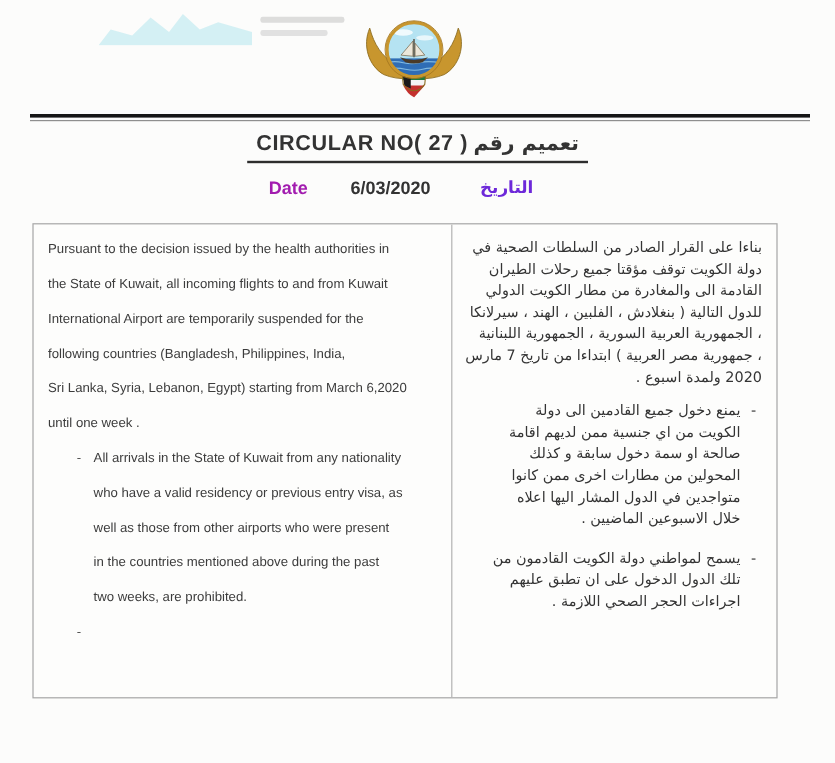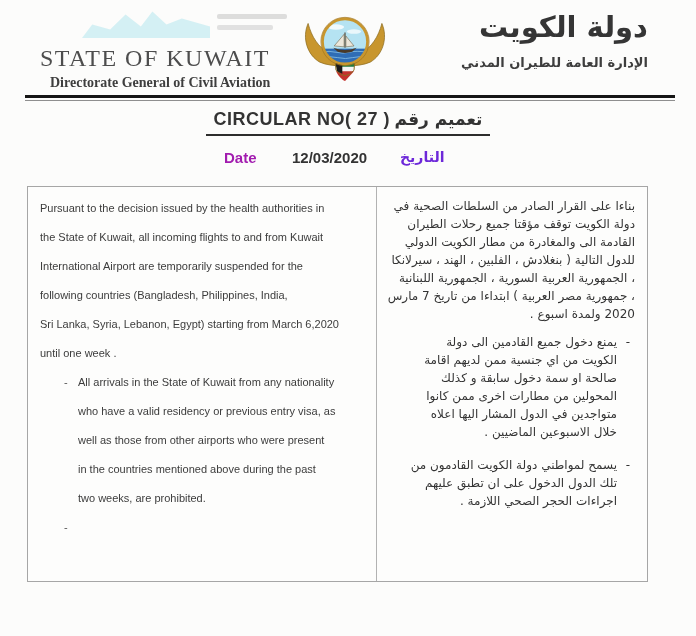--- a/index.html
+++ b/index.html
@@ -107,24 +107,20 @@
 </style>
 </head>
 <body>
 
 <div class="page">
 
   <div class="watermark"></div>
   <div class="wm-smudge1"></div>
   <div class="wm-smudge2"></div>
 
-  <div class="hdr-left">
-    <div class="en-title">STATE OF KUWAIT</div>
-    <div class="en-subtitle">Directorate General of Civil Aviation</div>
-  </div>
 
   <svg class="emblem" width="90" height="86" viewBox="0 0 100 95">
 
     <path d="M22,61 C8,53 2,34 9,18 C13,33 20,44 33,52 C37,55 43,58 48,60 L46,65 C37,65 29,64 22,61 Z" stroke="#8a6a1d" stroke-width="0.8" fill="#c8962e"></path>
     <path d="M22,61 C8,53 2,34 9,18 C13,33 20,44 33,52 C37,55 43,58 48,60 L46,65 C37,65 29,64 22,61 Z" transform="translate(100,0) scale(-1,1)" stroke="#8a6a1d" stroke-width="0.8" fill="#c8962e"></path>
 
     <g>
       <path d="M39,58 L61,58 L60,70 Q50,82 40,70 Z" fill="#1f7a3d"></path>
       <path d="M39.6,66 L60.4,66 L60,70 Q50,82 40,70 Z" fill="#f4f4f4"></path>
       <path d="M40,71 L60,71 Q50,82 50,82 Q44,79 40,71 Z" fill="#c4312e"></path>
@@ -147,40 +143,36 @@
         <path d="M37,45 Q50,50 63,45 L58,49.5 Q50,52 42,49.5 Z" fill="#4a3a28"></path>
         <path d="M50,28 L50,45" stroke-width="1.2" stroke="#4a3a28"></path>
         <path d="M49,30 L49,44 L38,43 Z" stroke="#6b573a" stroke-width="0.6" fill="#ece7da"></path>
         <path d="M51,32 L51,44 L60,43 Z" stroke="#6b573a" stroke-width="0.6" fill="#ece7da"></path>
       </g>
     </g>
     <circle cx="50" cy="38" r="25" fill="none" stroke-width="3" stroke="#c8962e"></circle>
     <circle cx="50" cy="38" r="26.8" fill="none" stroke-width="0.8" stroke="#a3761f"></circle>
   </svg>
 
-  <div class="hdr-right">
-    <div class="ar-title">دولة الكويت</div>
-    <div class="ar-subtitle">الإدارة العامة للطيران المدني</div>
-  </div>
 
   <div class="rule">
     <div class="thick"></div>
       <div class="thin"></div>
   </div>
 
   <div class="circ-title">
     <span class="underlined">
       <span class="t-en">CIRCULAR NO( 27 )</span>
       <span class="t-ar">تعميم رقم</span>
     </span>
   </div>
 
   <div class="date-row">
     <span class="date-label">Date</span>
-    <span class="date-value">12/03/2020</span>
+    <span class="date-value">6/03/2020</span>
     <span class="date-label-ar">التاريخ</span>
   </div>
 
   <div class="content-box">
 
     <div class="col-en">
       <p>Pursuant to the decision issued by the health authorities in<br>the State of Kuwait, all incoming flights to and from Kuwait<br>International Airport are temporarily suspended for the<br>following countries (Bangladesh, Philippines, India,<br>Sri Lanka, Syria, Lebanon, Egypt) starting from March 6,2020<br>until one week .</p>
       <div class="bullet-row">
         <span class="dash">-</span>
         <span class="btext">All arrivals in the State of Kuwait from any nationality<br>who have a valid residency or previous entry visa, as<br>well as those from other airports who were present<br>in the countries mentioned above during the past<br>two weeks, are prohibited.</span>

